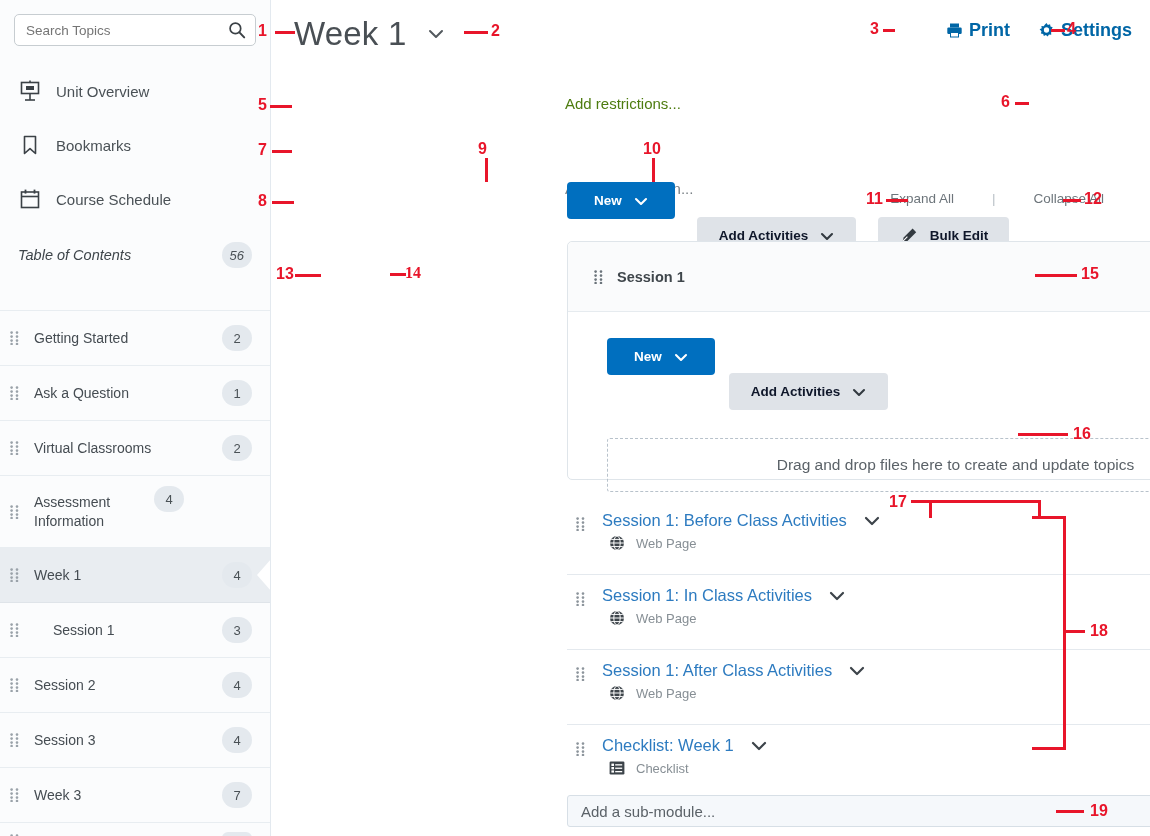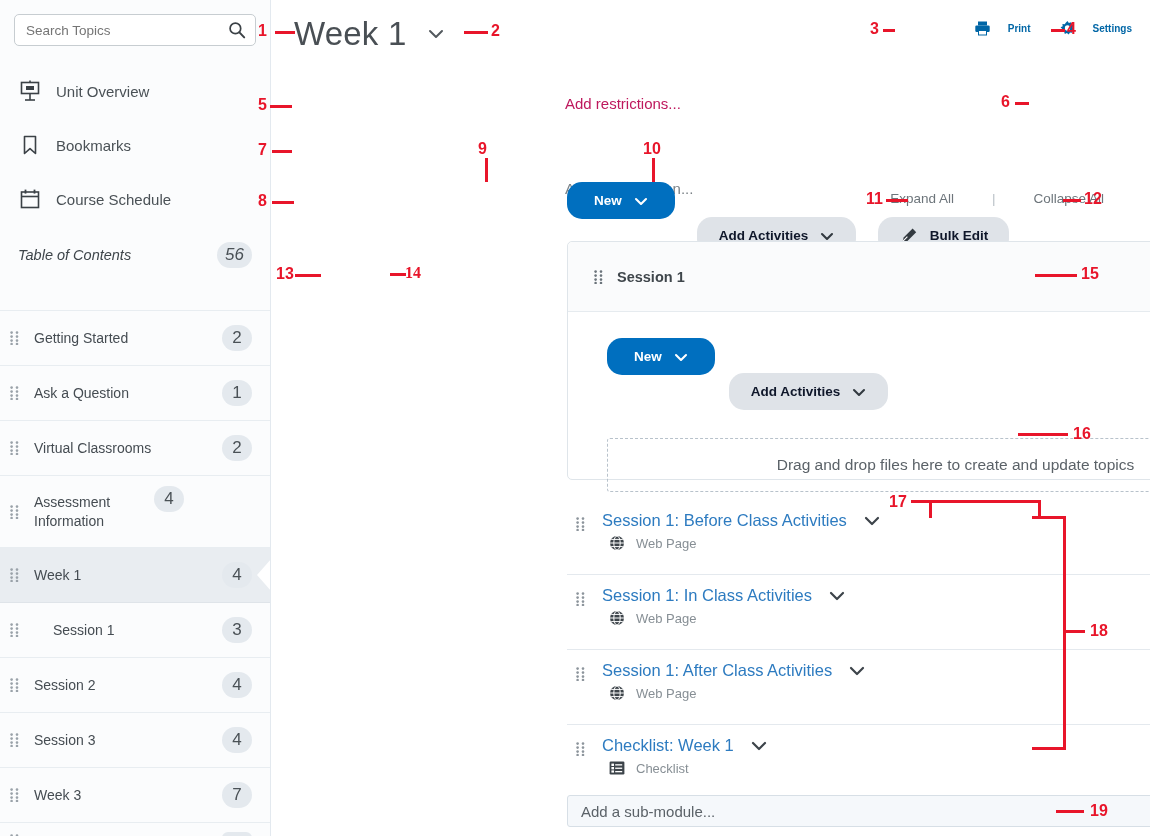--- a/index.html
+++ b/index.html
@@ -40,21 +40,21 @@
   .nav-top-item .nt-label { font-size: 15px; color: #4a5156; }
 
   .toc-head {
     display: flex; align-items: center; justify-content: space-between;
     padding: 16px 18px 14px 10px; 
     font-style: italic;
   }
   .toc-title { font-size: 14.5px; color: #3f464b; }
   .pill {
     min-width: 30px; height: 26px; border-radius: 13px; background: #e4e9ee;
-    color: #4a5156; font-size: 17px; display: flex; align-items: center; justify-content: center;
+    color: #4a5156; font-size: 13px; display: flex; align-items: center; justify-content: center;
     padding: 0 8px;
   }
   .toc-list { border-top: 1px solid #e8edf1; margin-top: 28px; }
   .toc-item {
     display: flex; align-items: center; height: 55px;
     border-bottom: 1px solid #e8edf1; padding: 0 18px 0 10px; position: relative;
     cursor: pointer; background: transparent;
   }
   .toc-item.selected { background: #e9edf1; border-bottom-color: #dfe4e9; }
   .toc-item .grip { width: 14px; flex: 0 0 14px; margin-right: 10px; }
@@ -68,28 +68,28 @@
   }
 
   
   .main { position: absolute; left: 271px; top: 0; right: 0; height: 836px; }
 
   .title-row { display: flex; align-items: center; padding: 12px 0 0 23px; height: 56px; }
   .page-title { font-size: 33px; color: #494f54; font-weight: 400; letter-spacing: .2px; }
   .title-caret { margin-left: 20px; }
 
   .hdr-actions { position: absolute; right: 18px; top: 20px; display: flex; align-items: center; gap: 28px; }
-  .hdr-link { display: flex; align-items: center; gap: 17px; color: #0066a6; font-size: 10px; font-weight: 700; cursor: pointer; text-align: center; }
-
-  .restrictions { position: absolute; left: 294px; top: 95px; font-size: 15px; color: #be185d; cursor: pointer; }
+  .hdr-link { display: flex; align-items: center; gap: 6px; color: #0066a6; font-size: 18px; font-weight: 700; cursor: pointer; text-align: center; }
+
+  .restrictions { position: absolute; left: 294px; top: 95px; font-size: 15px; color: #4d7c0f; cursor: pointer; }
   .description { position: absolute; left: 294px; top: 140px; font-size: 15px; color: #7b8287; cursor: pointer; margin-top: 40px; }
 
   .btn-row { position: absolute; left: 296px; top: 182px; display: flex; gap: 22px; }
   .btn {
-    height: 37px; border-radius: 15px; display: flex; align-items: center; justify-content: center;
+    height: 37px; border-radius: 4px; display: flex; align-items: center; justify-content: center;
     gap: 12px; font-size: 13.5px; font-weight: 700; cursor: pointer; padding: 0 18px;
   }
   .btn-primary { background: #006fbf; color: #fff; min-width: 108px; }
   .btn-secondary { background: #dfe3e8; color: #0f172a; min-width: 110px; margin-top: 35px; }
 
   .expand-row { position: absolute; right: 46px; top: 191px; display: flex; align-items: center; gap: 10px; font-size: 13.5px; color: #6d757b; }
   .expand-row span { cursor: pointer; margin-left: 28px; }
   .expand-sep { color: #b9c0c6; }
 
   .module-card {

